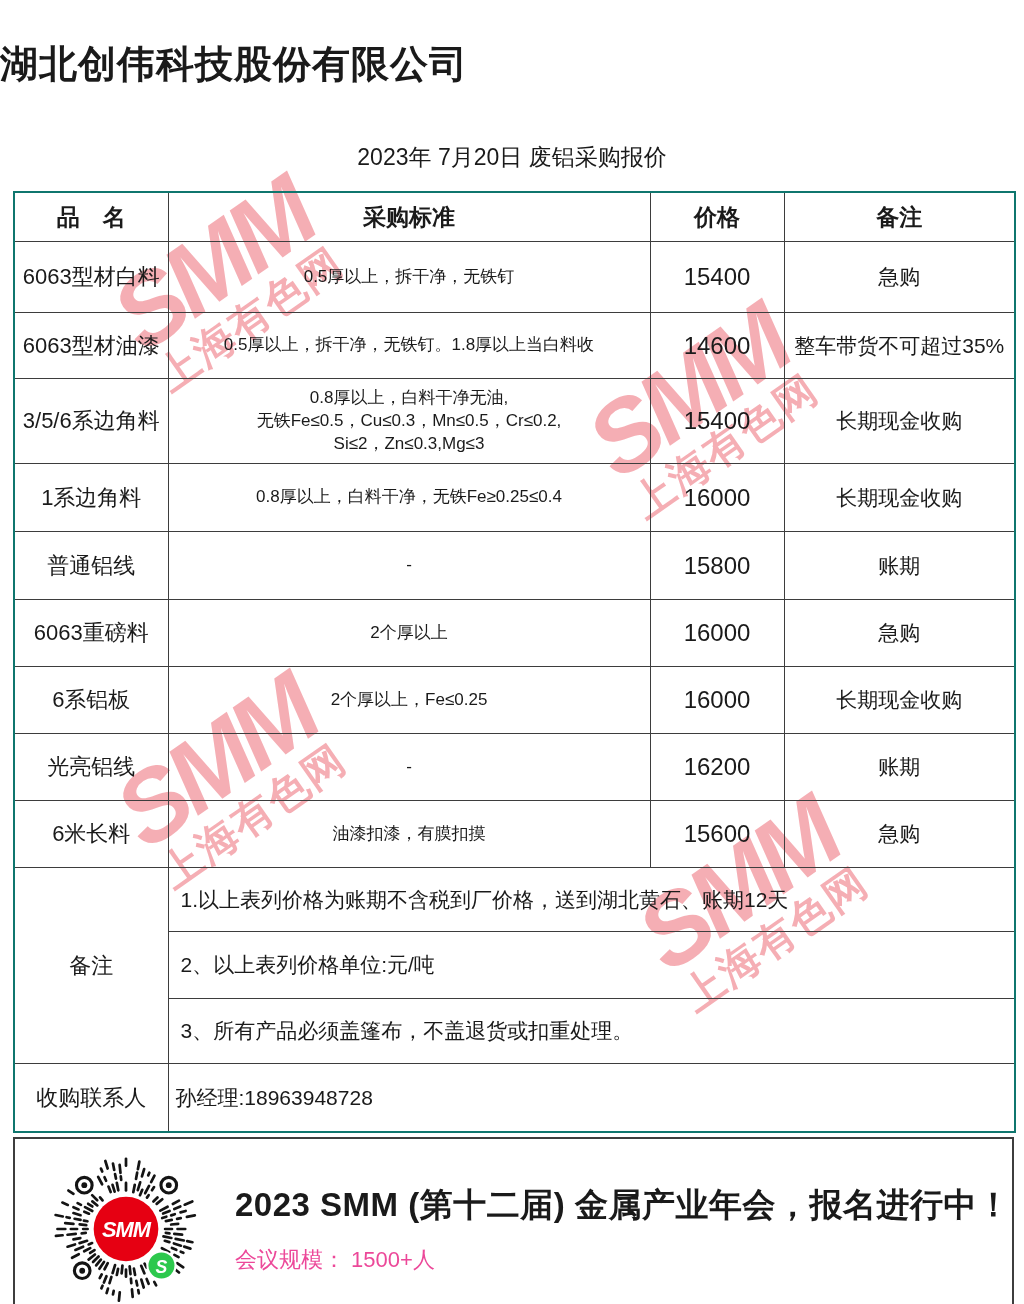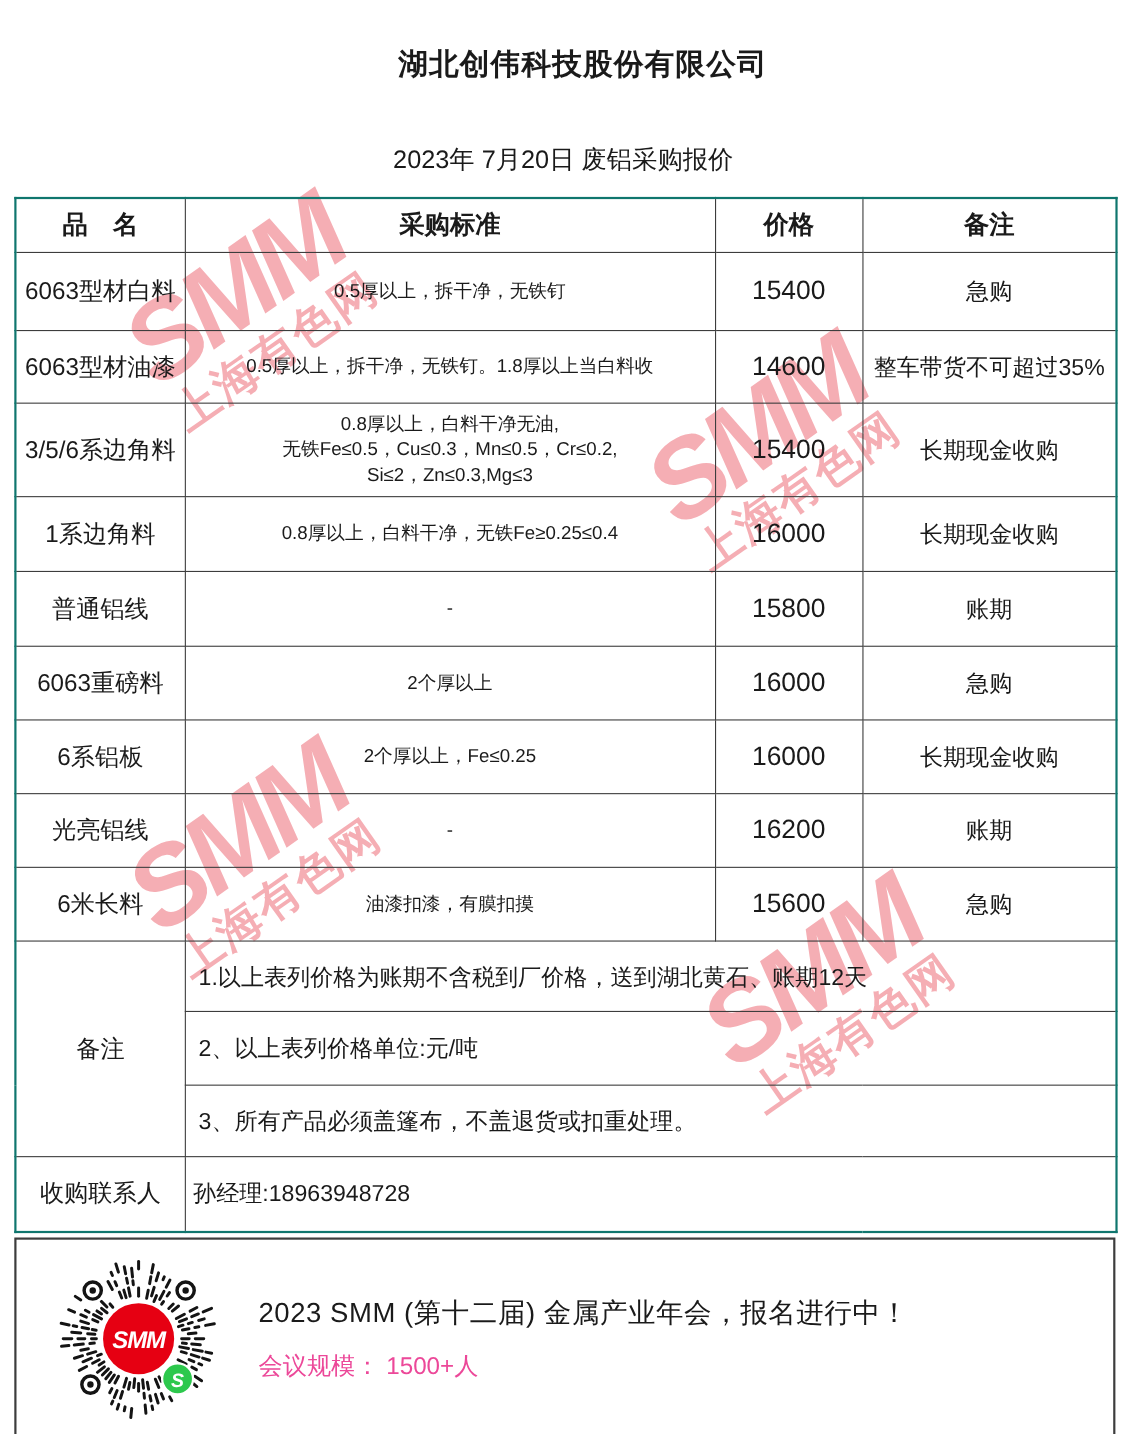--- a/index.html
+++ b/index.html
@@ -24,22 +24,22 @@
   .wm .wm-cn {
     font-size:41px; font-weight:800; letter-spacing:2px; margin-top:4px;
   }
   .wm1 { left:95px;  top:218px; }
   .wm2 { left:570px; top:345px; }
   .wm3 { left:98px;  top:715px; }
   .wm4 { left:620px; top:838px; }
 
   
   .company-title {
-    padding-top:44px; text-align:center;
-    font-size:27px; font-weight:800; letter-spacing:1px; line-height:1.1;margin-left:36px;
+    padding-top:44px; 
+    font-size:38px; font-weight:800; letter-spacing:1px; line-height:1.1;
   }
   .date-line { margin-top:56px; text-align:center; font-size:23px; }
 
   
   table.price-table {
     margin:18px auto 0 13px; width:1001px;
     border-collapse:collapse; table-layout:fixed;
   }
   .price-table th, .price-table td {
     border:1.5px solid #3d3d3d; text-align:center; vertical-align:middle;
@@ -57,21 +57,21 @@
   td.contact { font-size:21px; text-align:left; padding-left:7px; }
 
   
   .banner {
     margin:4px auto 0 13px; width:1001px; height:184px;
     border:2px solid #3d3d3d; display:flex; align-items:center;
   }
   .qr-wrap { width:146px; height:146px; margin-left:38px; flex:0 0 auto; }
   .qr-wrap svg { width:146px; height:146px; display:block; }
   .banner-text { margin-left:36px; display:flex; flex-direction:column; }
-  .banner-title { font-size:25px; font-weight:400; letter-spacing:0.5px; }
+  .banner-title { font-size:33px; font-weight:700; letter-spacing:0.5px; }
   .banner-scale { margin-top:17px; font-size:22px; color:#ec4899; white-space:pre; }
   .banner-cta   { margin-top:16px; font-size:24px; font-weight:800; white-space:pre; }
 </style>
 </head>
 <body>
 
 <div class="sheet">
 
   <div class="wm wm1">
     <div class="wm-latin">SMM</div>

